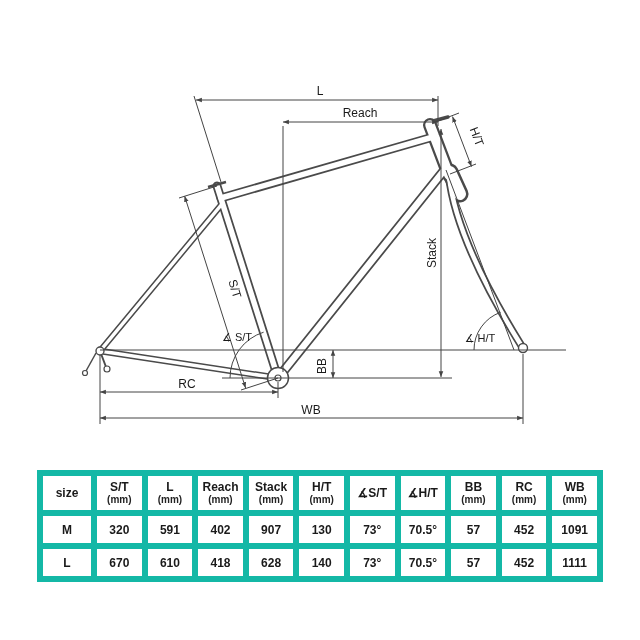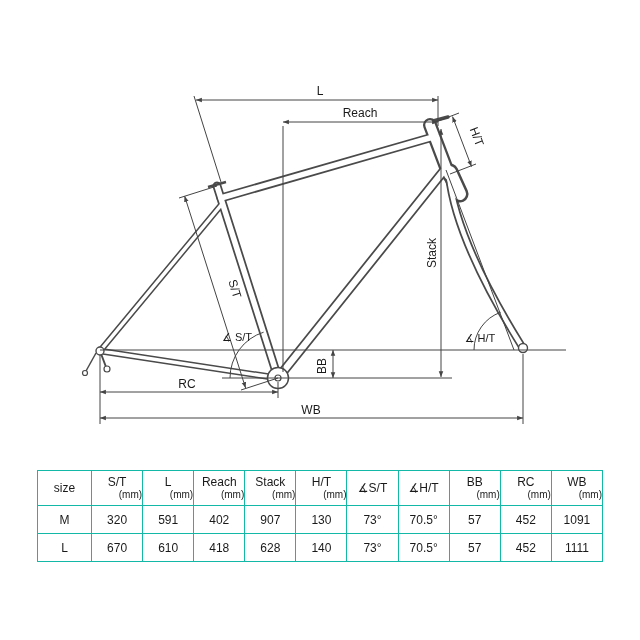--- a/index.html
+++ b/index.html
@@ -3,26 +3,26 @@
 <meta charset="utf-8">
 <style>
   html,body{margin:0;padding:0;background:#ffffff;}
   body{width:640px;height:640px;font-family:"Liberation Sans",sans-serif;color:#1a1a1a;overflow:hidden;}
   .page{width:640px;height:640px;background:#fff;}
   .diagram-wrap{width:640px;height:452px;}
   svg text{font-family:"Liberation Sans",sans-serif;fill:#1a1a1a;}
   .dim-label{font-size:12px;}
   .angle-label{font-size:11px;}
   .geo-table{border-collapse:collapse;margin:18px auto 0 auto;table-layout:fixed;width:566px;}
-  .geo-table th,.geo-table td{border:1px solid #14b8a6;text-align:center;vertical-align:middle;font-weight:400;font-size:12px;padding:0;}
+  .geo-table th,.geo-table td{border:6px solid #14b8a6;text-align:center;vertical-align:middle;font-weight:700;font-size:12px;padding:0;}
   .geo-table th{height:34px;}
   .geo-table td{height:27px;}
   .geo-table col.c-size{width:54px;}
   .h-label{font-size:12px;line-height:14px;}
-  .h-unit{font-size:10px;line-height:12px;color:#222;text-align:right;}
+  .h-unit{font-size:10px;line-height:12px;color:#222;}
 </style>
 </head>
 <body>
 
 <div class="page">
 
   <div class="diagram-wrap">
     <svg width="640" height="452" viewBox="0 0 640 452">
       <defs>
         <marker id="arr" viewBox="0 0 10 10" refX="9" refY="5" markerWidth="6.5" markerHeight="6.5" orient="auto-start-reverse">

